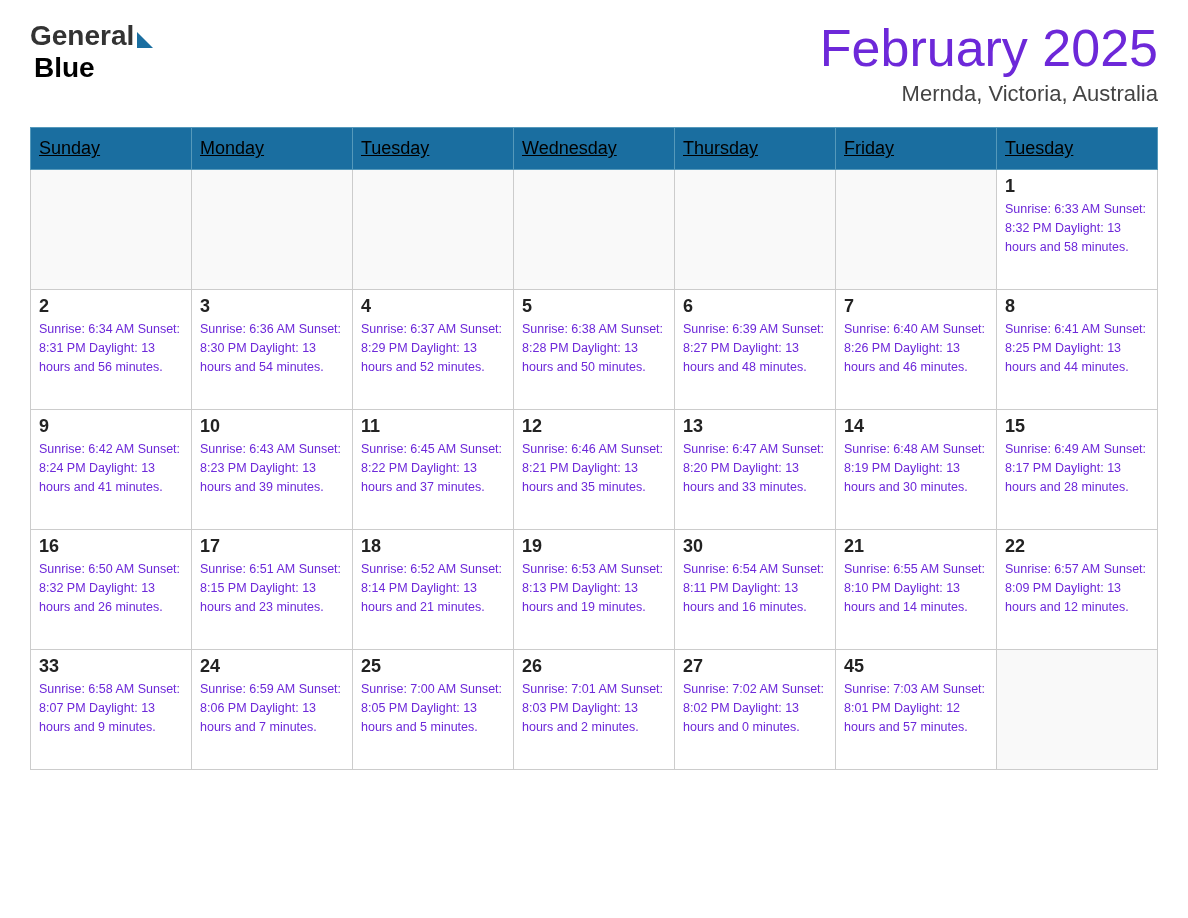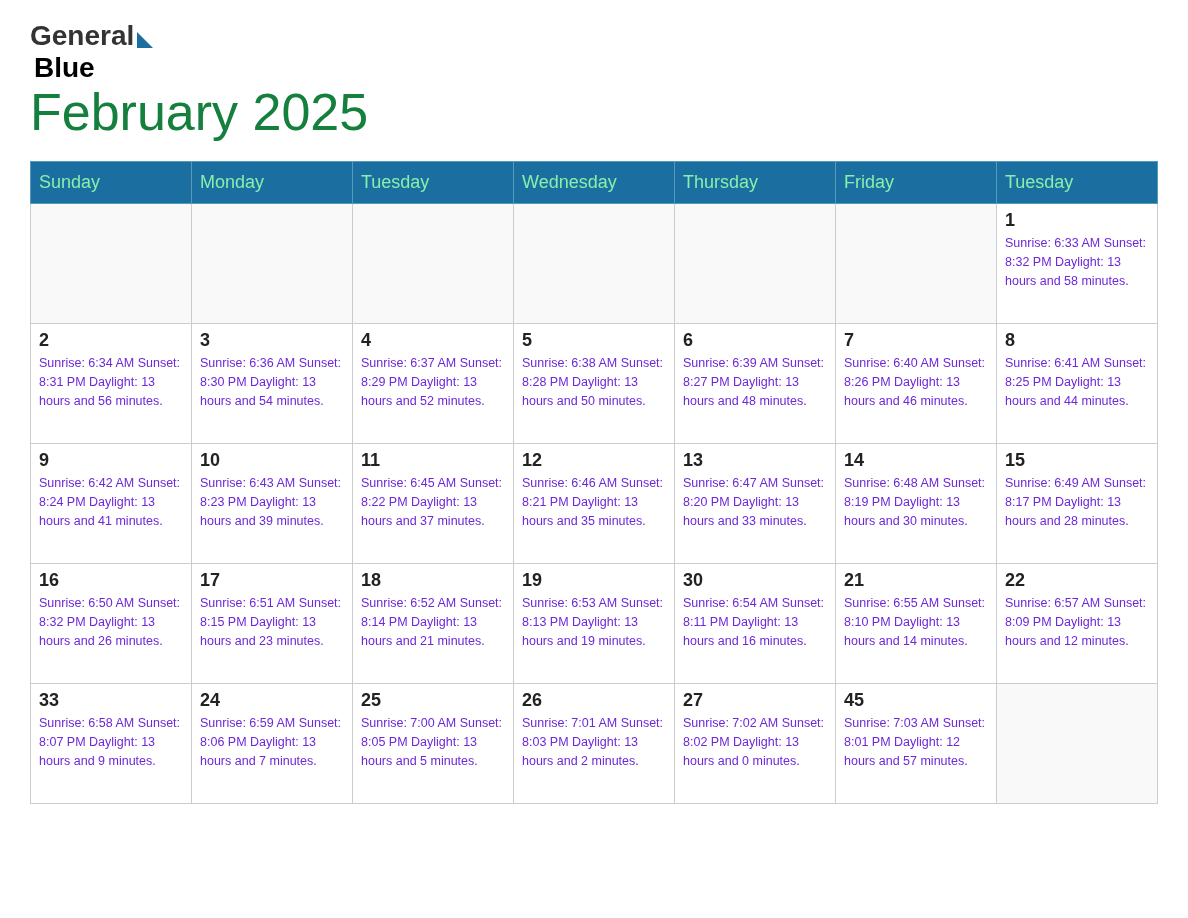--- a/index.html
+++ b/index.html
@@ -9,54 +9,54 @@
       width: 1188px;
       min-height: 918px;
       padding: 20px 30px;
     }
 
     .header {
       display: flex;
       justify-content: space-between;
       align-items: flex-start;
       margin-bottom: 20px;
-      flex-direction: column;
     }
 
     .title-section {
       text-align: right;
     }
 
     .calendar-title {
       font-size: 52px;
       font-weight: normal;
-      color: #15803d;
+      color: #6d28d9;
       line-height: 1.1;
     }
 
     .calendar-subtitle {
       font-size: 22px;
       color: #444;
       margin-top: 4px;
     }
 
     .calendar-table {
       width: 100%;
       border-collapse: collapse;
       border: 1px solid #aaa;
     }
 
     .calendar-table th {
       background-color: #1a6ea0;
-      color: #86efac;
+      color: #000000;
       font-size: 18px;
       font-weight: normal;
       padding: 10px 8px;
       text-align: left;
       border: 1px solid #5599bb;
+      text-decoration: underline;
     }
 
     .calendar-table td {
       width: calc(100% / 7);
       vertical-align: top;
       padding: 6px 8px;
       border: 1px solid #ccc;
       min-height: 110px;
       height: 120px;
     }
@@ -119,20 +119,21 @@
 <div class="header">
   <div class="logo-container">
     <div class="logo-line1">
       <span class="logo-general">General</span>
       <span class="logo-triangle"></span>
     </div>
     <div class="logo-line2">Blue</div>
   </div>
   <div class="title-section">
     <div class="calendar-title">February 2025</div>
+    <div class="calendar-subtitle">Mernda, Victoria, Australia</div>
   </div>
 </div>
 
 <table class="calendar-table">
   <thead>
     <tr>
     <th>Sunday</th>
         <th>Monday</th>
         <th>Tuesday</th>
         <th>Wednesday</th>

